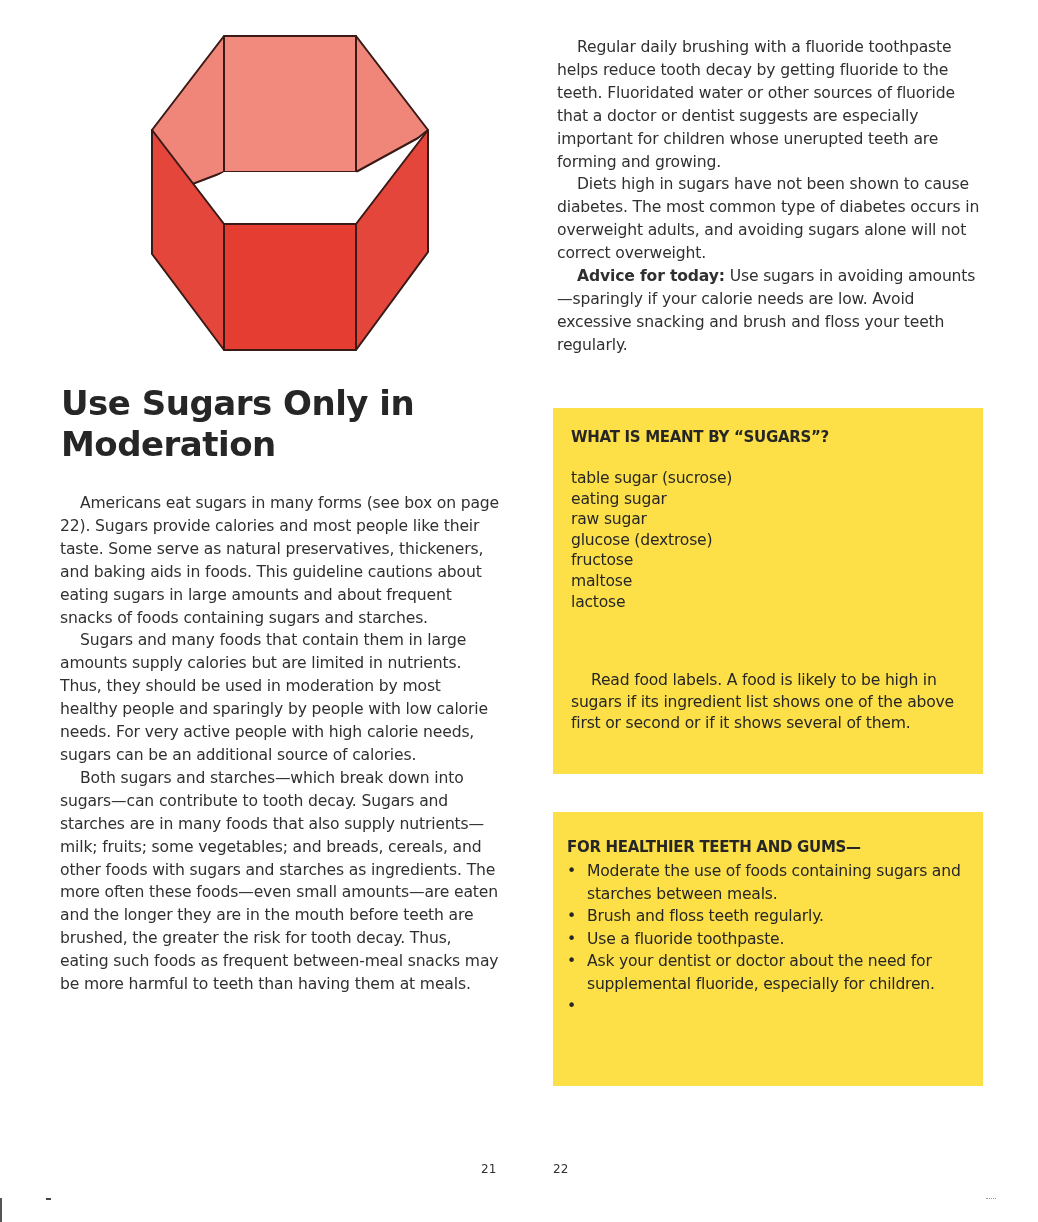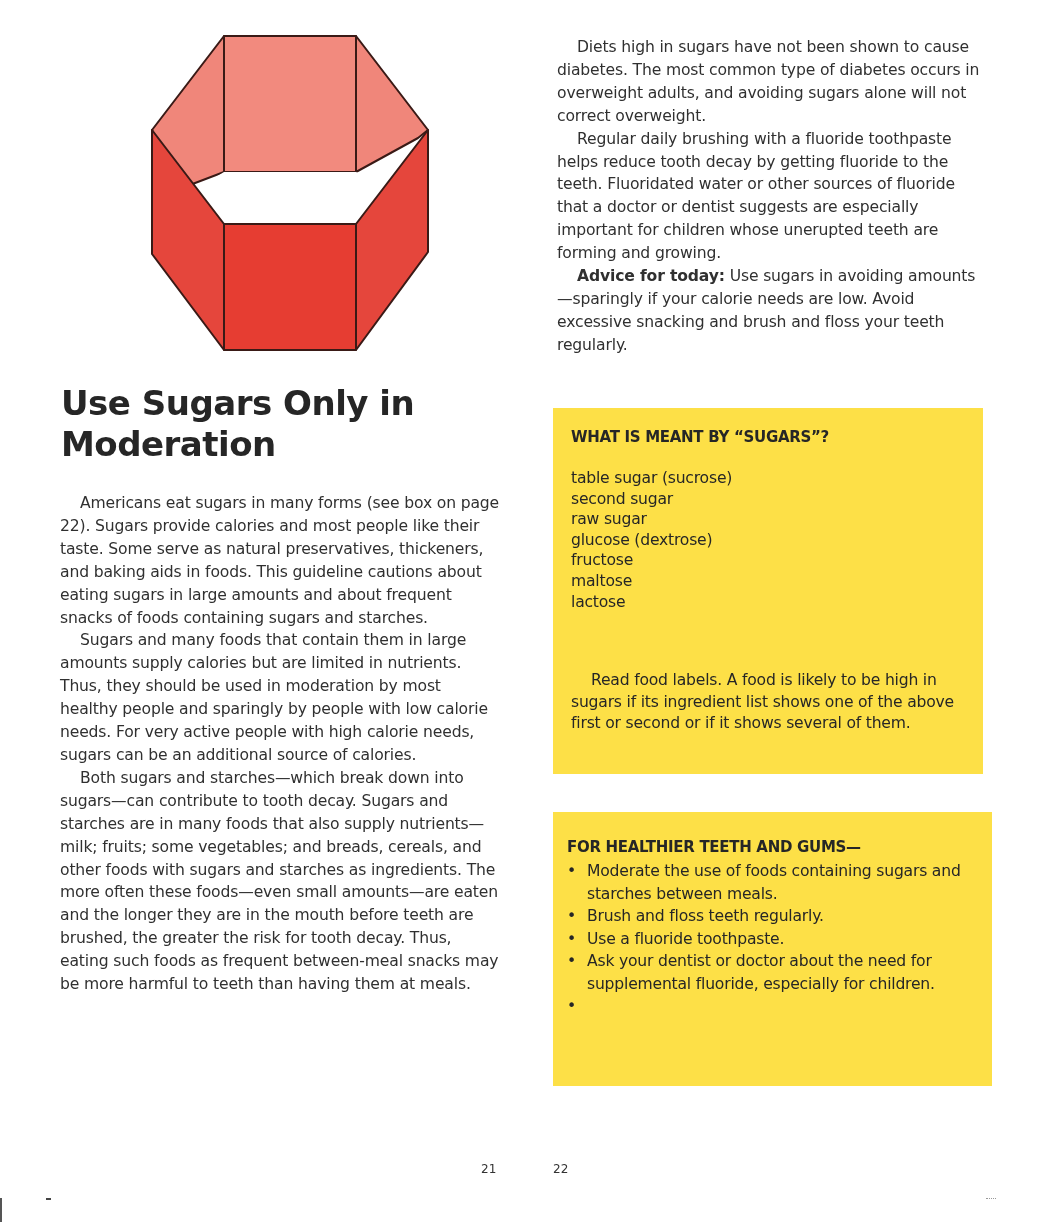--- a/index.html
+++ b/index.html
@@ -20,21 +20,21 @@
     }
     .left-col { left: 60px; top: 492px; width: 440px; }
     .right-col { left: 557px; top: 36px; width: 430px; }
     .body-col p { margin: 0; text-indent: 20px; }
     .body-col .lead { font-weight: bold; }
     .box {
       position: absolute; left: 553px; width: 430px;
       background: #fde047; color: #262626;
     }
     .box-sugars { top: 408px; height: 366px; }
-    .box-teeth { top: 812px; height: 274px; padding-left: 9px; }
+    .box-teeth { top: 812px; height: 274px; }
     .box-title {
       position: absolute; left: 18px; top: 20px;
       font-weight: bold; font-size: 15px; letter-spacing: -0.3px;
     }
     .box-teeth .box-title { left: 14px; top: 26px; }
     .sugar-list {
       position: absolute; top: 60px; margin: 0; padding: 0; list-style: none;
       font-size: 15.6px; line-height: 20.6px; letter-spacing: -0.2px;
     }
     .sugar-list.col-a { left: 18px; }
@@ -77,30 +77,30 @@
 
 <h1 class="heading">Use Sugars Only in Moderation</h1>
 
 <div class="body-col left-col">
   <p>Americans eat sugars in many forms (see box on page 22). Sugars provide calories and most people like their taste. Some serve as natural preservatives, thickeners, and baking aids in foods. This guideline cautions about eating sugars in large amounts and about frequent snacks of foods containing sugars and starches.</p>
   <p>Sugars and many foods that contain them in large amounts supply calories but are limited in nutrients. Thus, they should be used in moderation by most healthy people and sparingly by people with low calorie needs. For very active people with high calorie needs, sugars can be an additional source of calories.</p>
   <p>Both sugars and starches—which break down into sugars—can contribute to tooth decay. Sugars and starches are in many foods that also supply nutrients—milk; fruits; some vegetables; and breads, cereals, and other foods with sugars and starches as ingredients. The more often these foods—even small amounts—are eaten and the longer they are in the mouth before teeth are brushed, the greater the risk for tooth decay. Thus, eating such foods as frequent between-meal snacks may be more harmful to teeth than having them at meals.</p>
 </div>
 
 <div class="body-col right-col">
+  <p>Regular daily brushing with a fluoride toothpaste helps reduce tooth decay by getting fluoride to the teeth. Fluoridated water or other sources of fluoride that a doctor or dentist suggests are especially important for children whose unerupted teeth are forming and growing.</p>
   <p>Diets high in sugars have not been shown to cause diabetes. The most common type of diabetes occurs in overweight adults, and avoiding sugars alone will not correct overweight.</p>
-  <p>Regular daily brushing with a fluoride toothpaste helps reduce tooth decay by getting fluoride to the teeth. Fluoridated water or other sources of fluoride that a doctor or dentist suggests are especially important for children whose unerupted teeth are forming and growing.</p>
   <p><span class="lead">Advice for today:</span><span> Use sugars in avoiding amounts—sparingly if your calorie needs are low. Avoid excessive snacking and brush and floss your teeth regularly.</span></p>
 </div>
 
 <div class="box box-sugars">
   <div class="box-title">WHAT IS MEANT BY “SUGARS”?</div>
   <ul class="sugar-list col-a">
     <li>table sugar (sucrose)</li>
-    <li>second sugar</li>
+    <li>eating sugar</li>
     <li>raw sugar</li>
     <li>glucose (dextrose)</li>
     <li>fructose</li>
     <li>maltose</li>
     <li>lactose</li>
   </ul>
   <p class="box-note">Read food labels. A food is likely to be high in sugars if its ingredient list shows one of the above first or second or if it shows several of them.</p>
 </div>
 
 <div class="box box-teeth">

